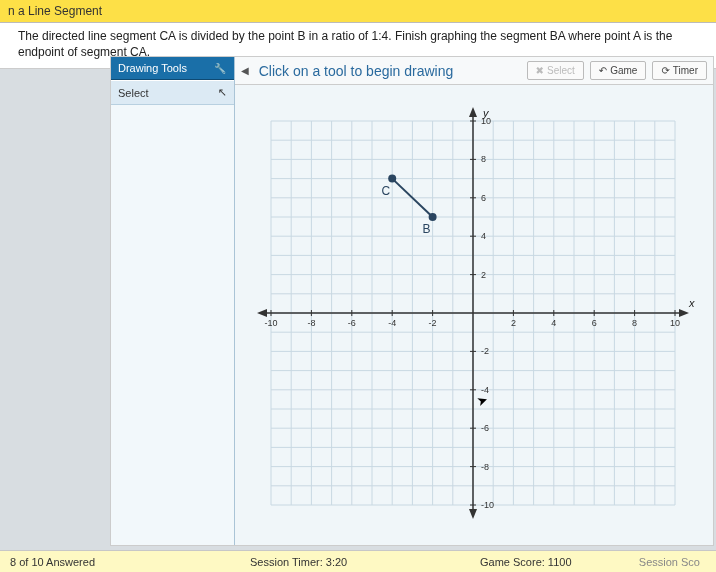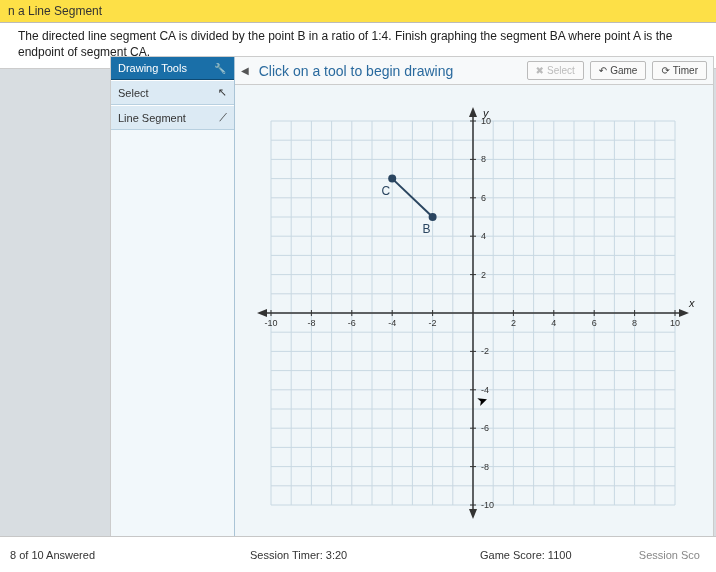--- a/index.html
+++ b/index.html
@@ -10,21 +10,21 @@
 .tool-panel { width: 124px; background: #f2f8fb; border-right: 1px solid #aac4d6; }
 .tool-hdr { background: #1a6fa8; color: #fff; font-size: 11px; padding: 5px 7px; display: flex; justify-content: space-between; align-items: center; border-bottom: 1px solid #0e4a73; }
 .tool-item { background: #dceaf4; border-bottom: 1px solid #b8d0e0; border-top: 1px solid #fff; font-size: 11px; color: #333; padding: 5px 7px; display: flex; justify-content: space-between; align-items: center; cursor: pointer; }
 .graph-area { flex: 1; display: flex; flex-direction: column; }
 .graph-toolbar { display: flex; align-items: center; padding: 4px 6px; border-bottom: 1px solid #ccc; background: #f7f9fa; font-size: 10px; color: #555; gap: 6px; }
 .hint { color: #2a6a9e; font-size: 14px; flex: 1; padding-left: 4px; }
 .tb-btn { border: 1px solid #bbb; background: #fafafa; padding: 3px 8px; font-size: 10px; color: #444; cursor: pointer; border-radius: 2px; display: flex; align-items: center; gap: 3px; }
 .tb-btn.disabled { color: #bbb; cursor: default; }
 .canvas-wrap { flex: 1; position: relative; background: #f0f6f9; }
 svg.grid { position: absolute; top: 8px; left: 8px; }
-.footer { position: absolute; bottom: 0; left: 0; right: 0; height: 36px; background: #ffffff; border-top: 1px solid #c7c7c7; display: flex; align-items: center; font-size: 11px; color: #333; }
+.footer { position: absolute; bottom: 0; left: 0; right: 0; height: 22px; background: #fef9c3; border-top: 1px solid #c7c7c7; display: flex; align-items: center; font-size: 11px; color: #333; }
 .footer .ans { padding: 0 10px; }
 .footer .timer { position: absolute; left: 250px; }
 .footer .score { position: absolute; left: 480px; }
 .footer .sess { position: absolute; right: 16px; color: #888; }
 .arrow-ico { font-size: 10px; color: #555; }
 .wrench { font-size: 10px; }
 .cursor-ptr { position: absolute; font-size: 13px; color: #000; transform: rotate(-20deg); }
 </style>
 </head>
 <body>
@@ -39,24 +39,20 @@
 
 <div class="workspace">
   <div class="tool-panel">
     <div class="tool-hdr">
       <span>Drawing Tools</span>
       <span class="wrench">🔧</span>
     </div>
     <div class="tool-item">
       <span>Select</span>
       <span>↖</span>
-    </div>
-    <div class="tool-item">
-      <span>Line Segment</span>
-      <span>⟋</span>
     </div>
   </div>
 
   <div class="graph-area">
     <div class="graph-toolbar">
       <span class="arrow-ico">◀</span>
       <span class="hint">Click on a tool to begin drawing</span>
       <button class="tb-btn disabled">
         <span>✖</span>
         <span>Select</span>

